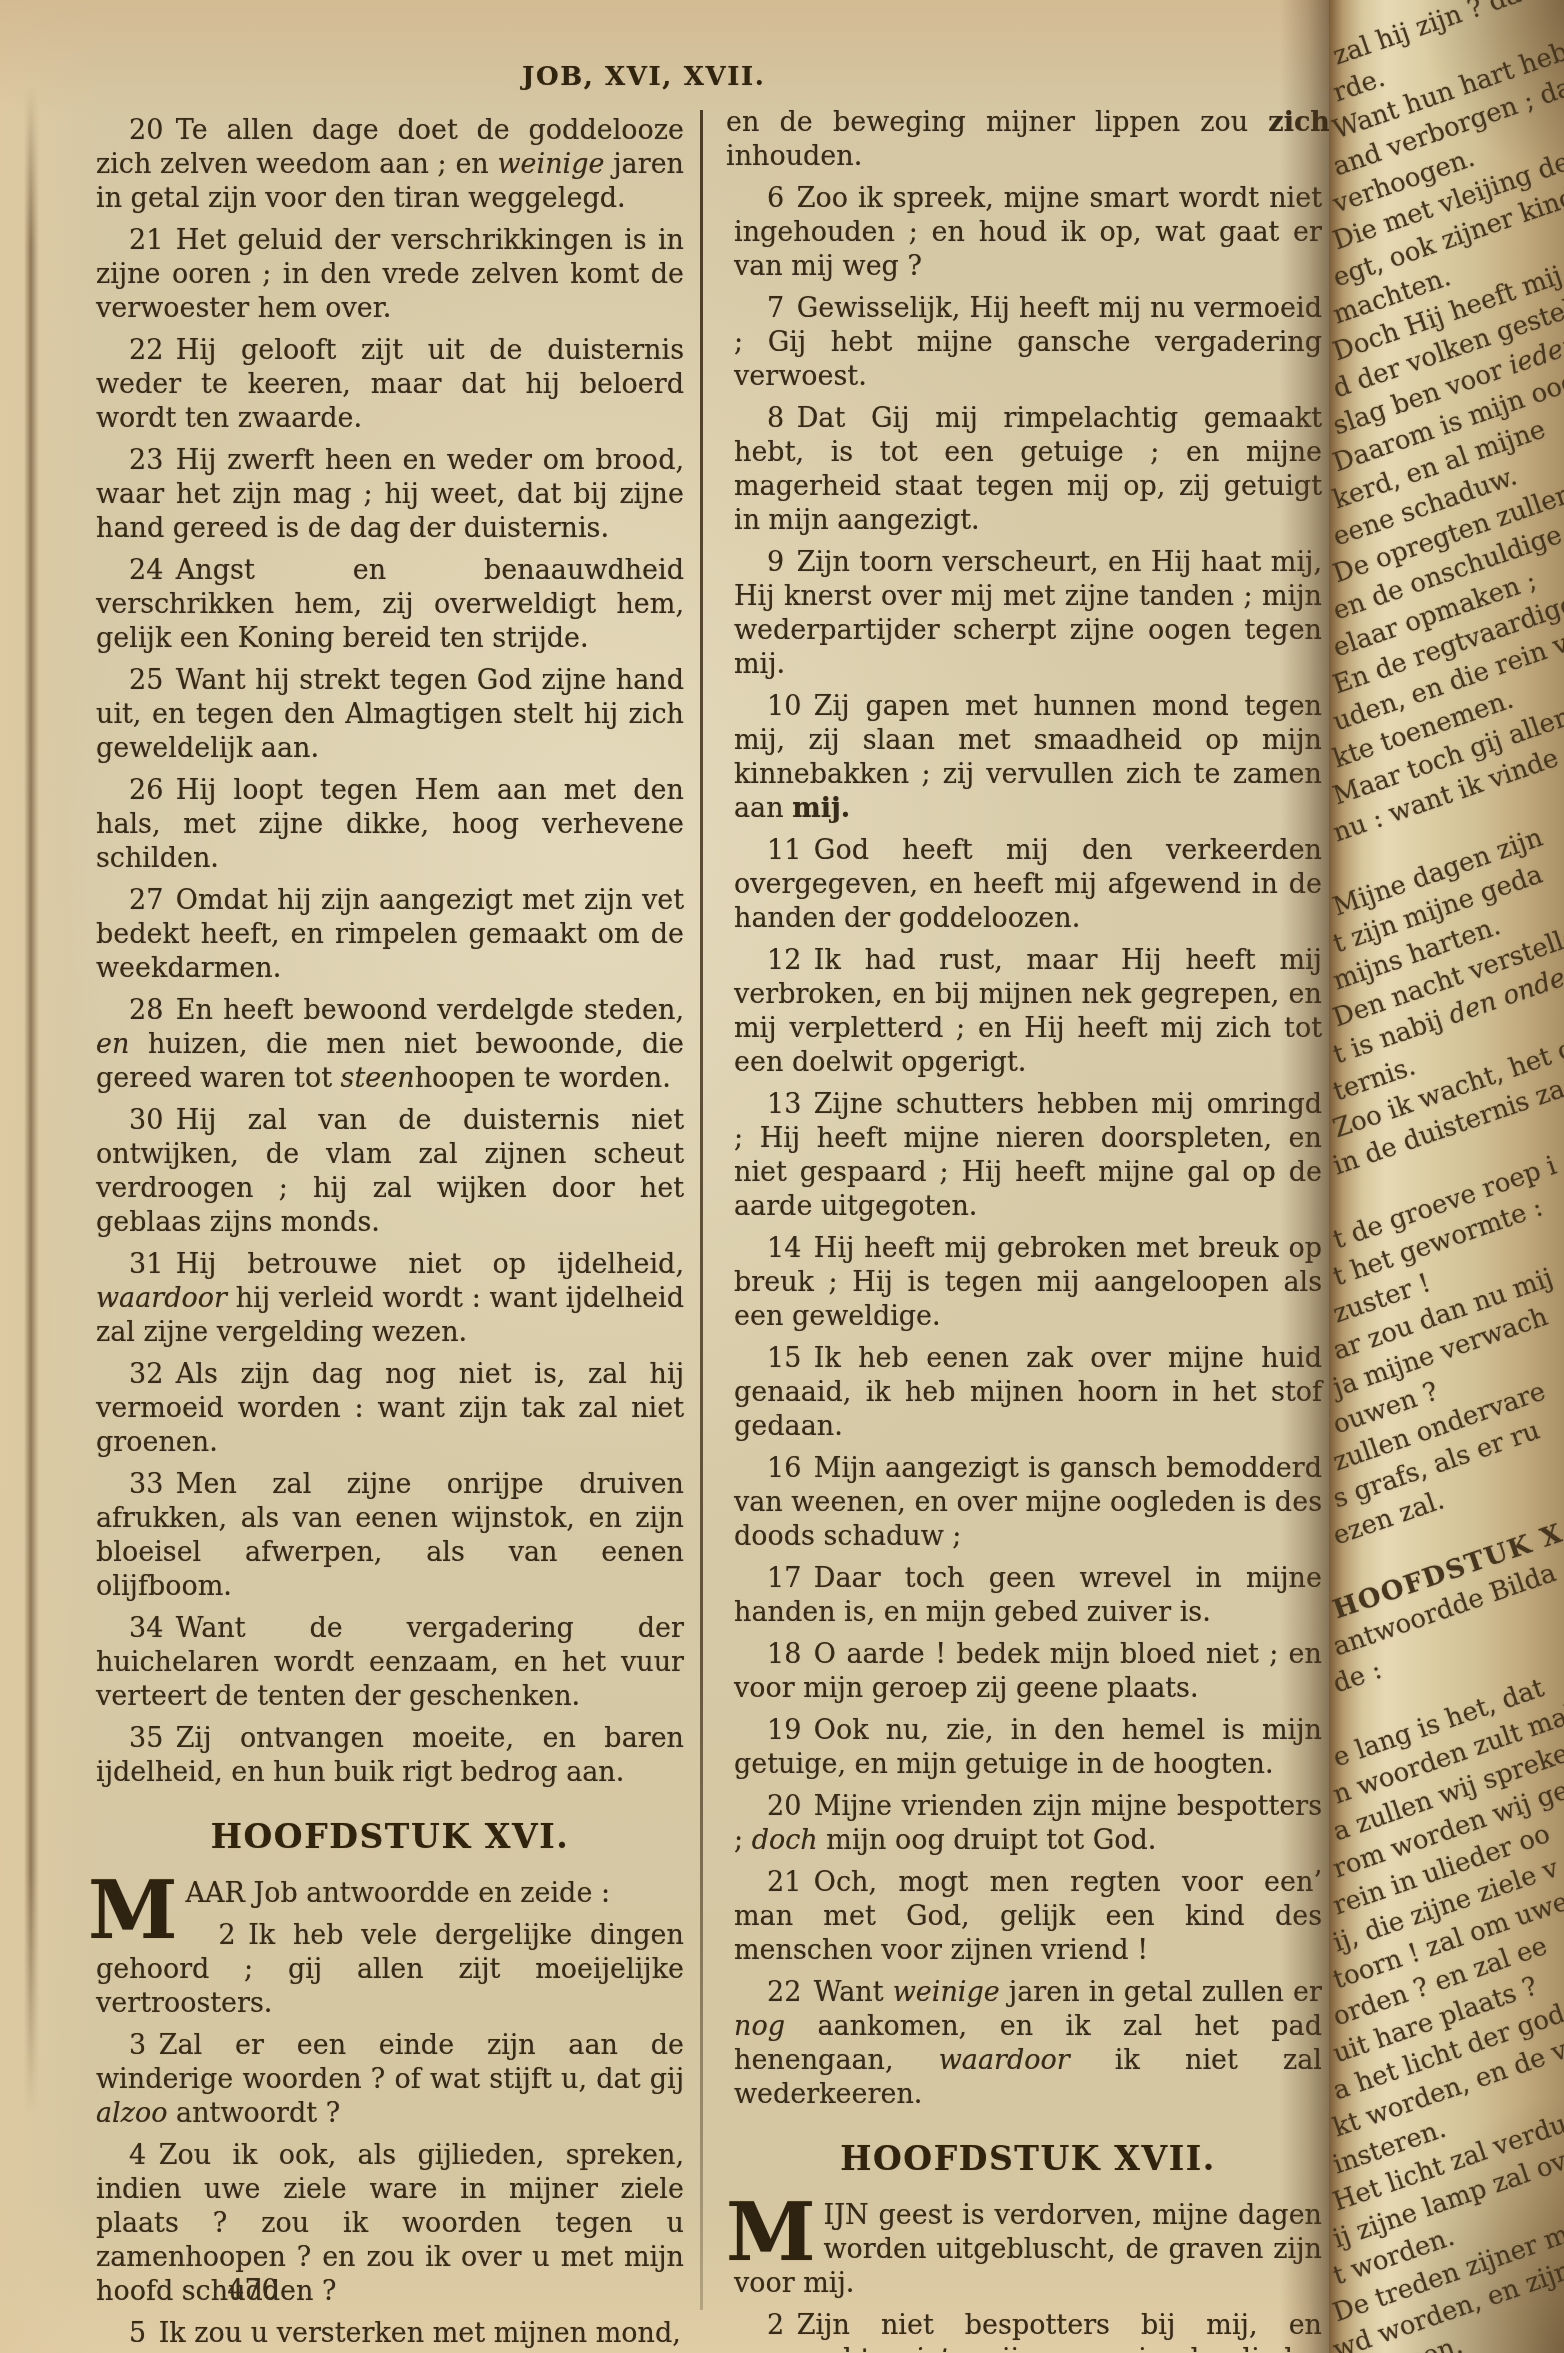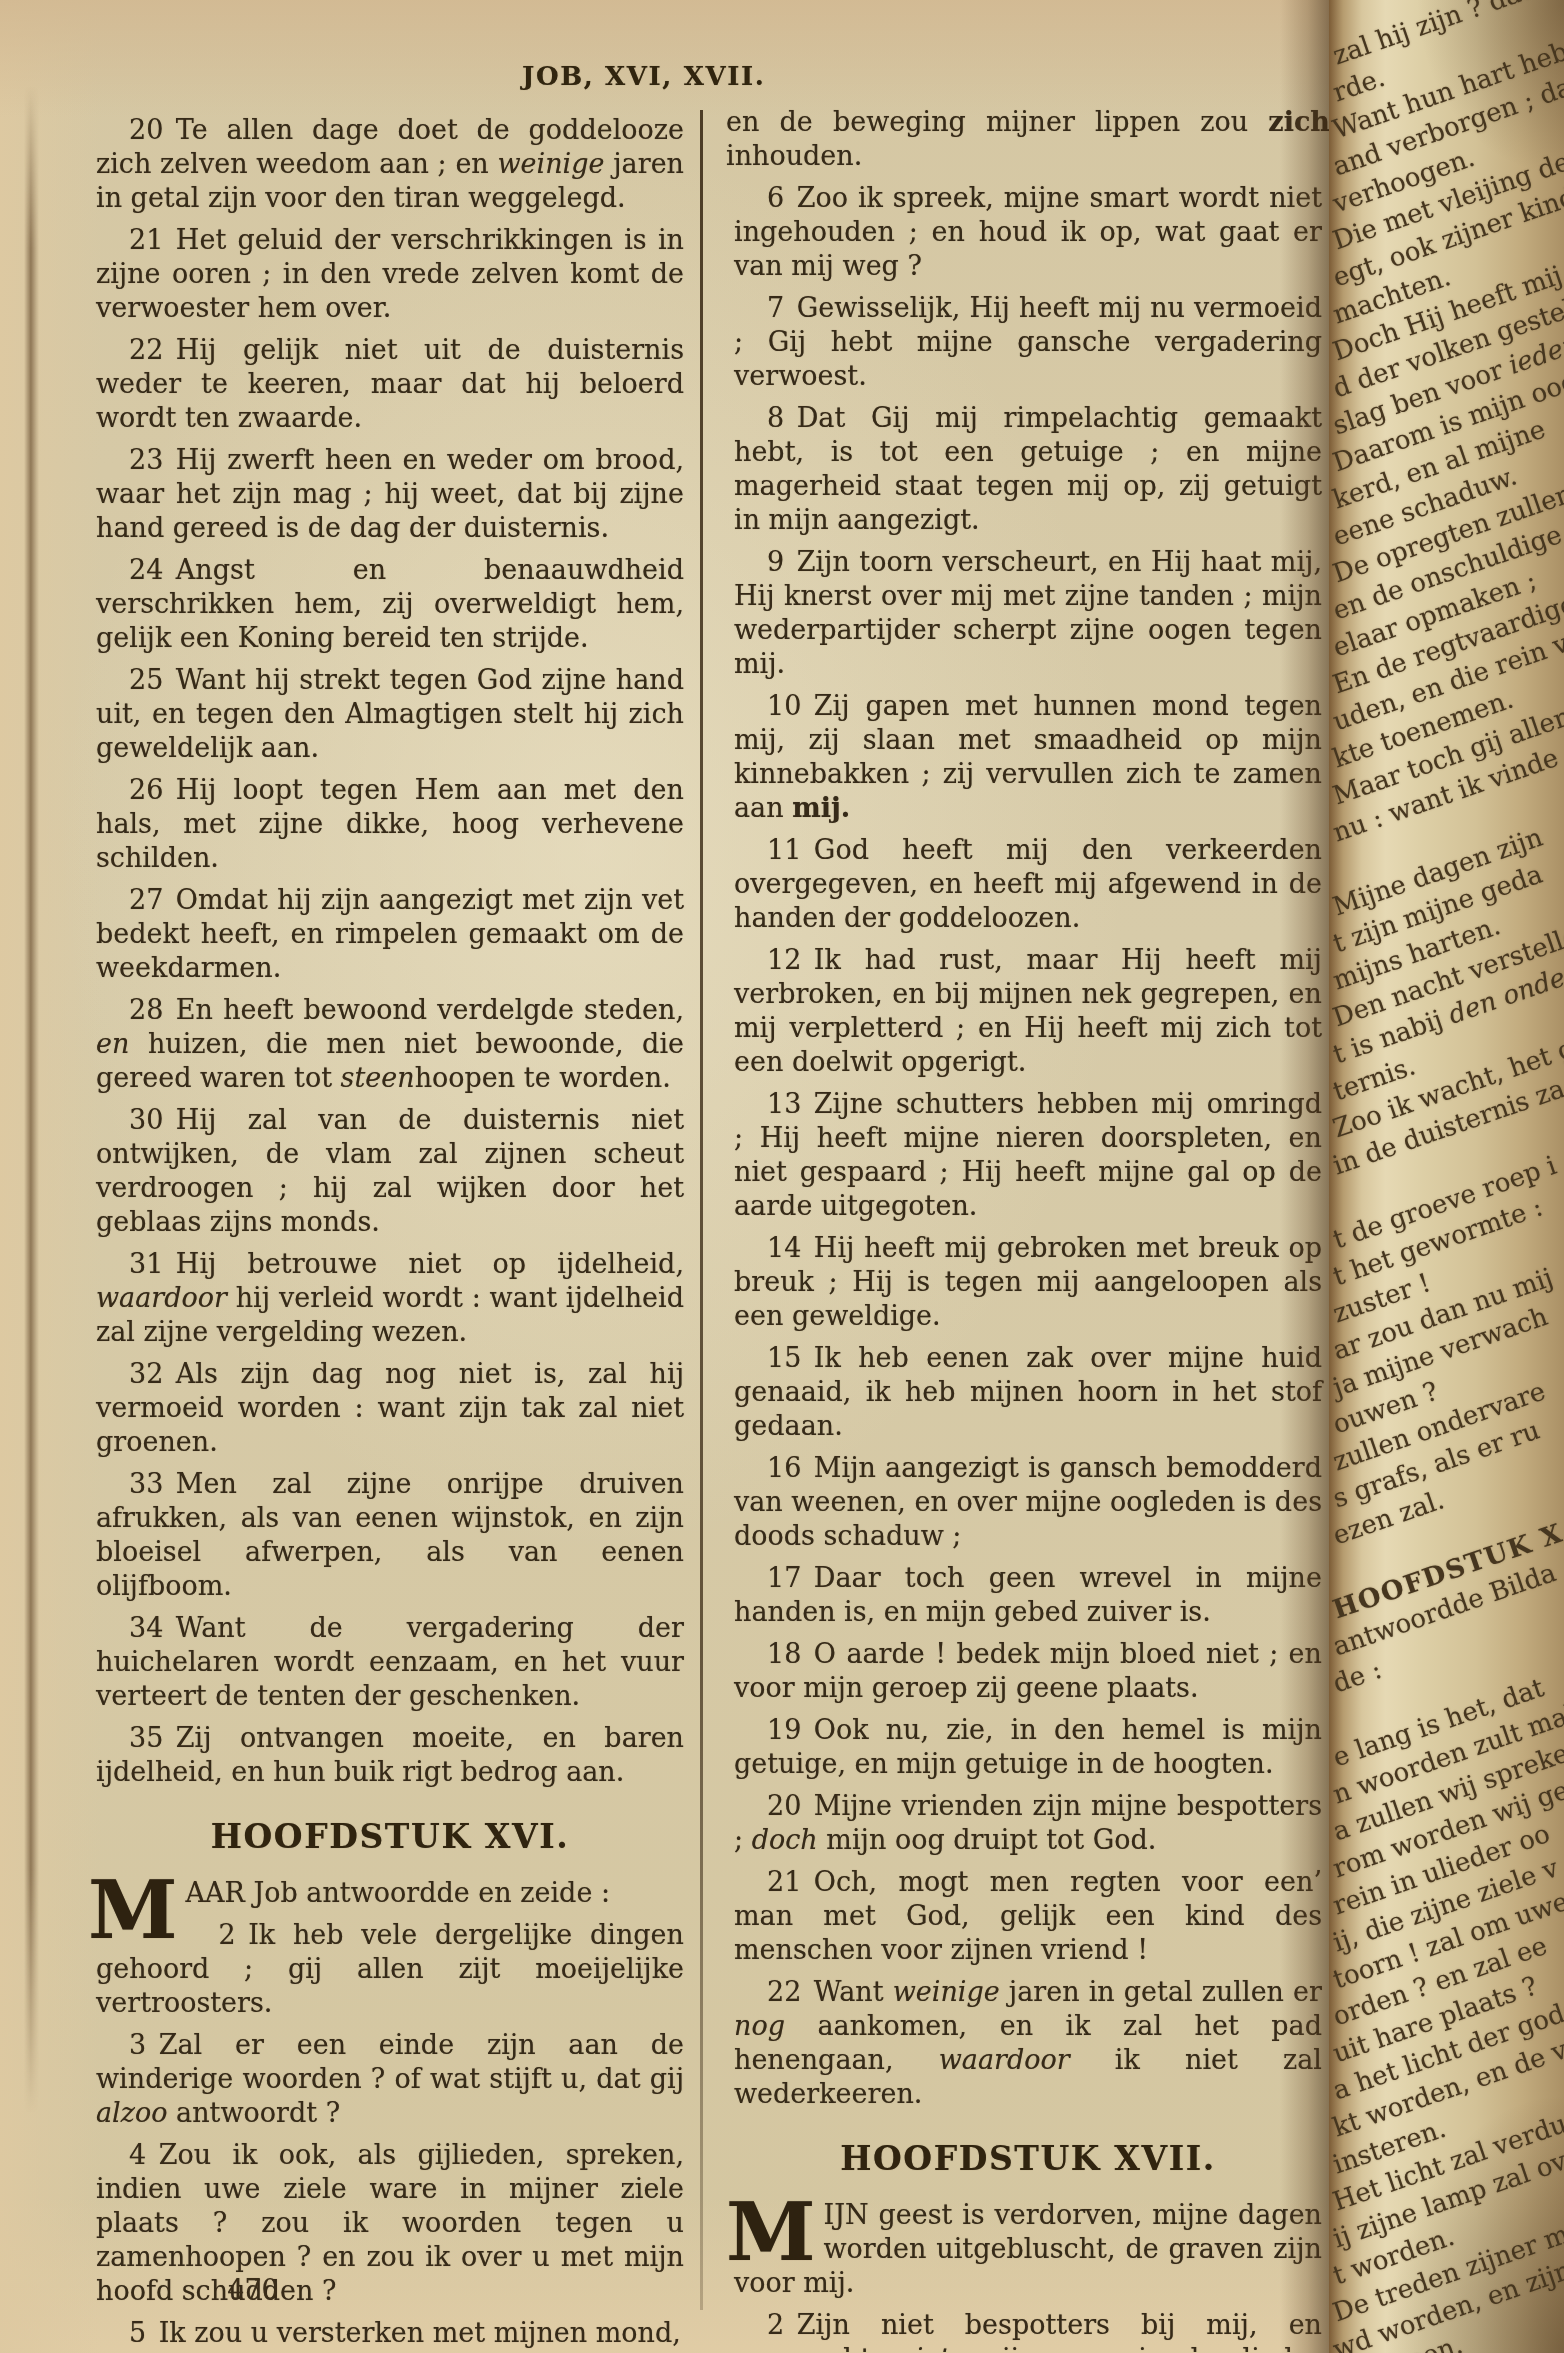--- a/index.html
+++ b/index.html
@@ -86,21 +86,21 @@
   <div class="left-edge"></div>
   <div class="divider"></div>
 
   <div class="col col-left">
     <div>
 
         <p class="verse"><span class="vnum">20</span><span class="vtext">Te allen dage doet de goddelooze zich zelven weedom aan ; en <i>weinige</i> jaren in getal zijn voor den tiran weggelegd.</span></p>
 
         <p class="verse"><span class="vnum">21</span><span class="vtext">Het geluid der verschrikkingen is in zijne ooren ; in den vrede zelven komt de verwoester hem over.</span></p>
 
-        <p class="verse"><span class="vnum">22</span><span class="vtext">Hij gelijk niet uit de duisternis weder te keeren, maar dat hij beloerd wordt ten zwaarde.</span></p>
+        <p class="verse"><span class="vnum">22</span><span class="vtext">Hij gelooft zijt uit de duisternis weder te keeren, maar dat hij beloerd wordt ten zwaarde.</span></p>
 
         <p class="verse"><span class="vnum">23</span><span class="vtext">Hij zwerft heen en weder om brood, waar het zijn mag ; hij weet, dat bij zijne hand gereed is de dag der duisternis.</span></p>
 
         <p class="verse"><span class="vnum">24</span><span class="vtext">Angst en benaauwdheid verschrikken hem, zij overweldigt hem, gelijk een Koning bereid ten strijde.</span></p>
 
         <p class="verse"><span class="vnum">25</span><span class="vtext">Want hij strekt tegen God zijne hand uit, en tegen den Almagtigen stelt hij zich geweldelijk aan.</span></p>
 
         <p class="verse"><span class="vnum">26</span><span class="vtext">Hij loopt tegen Hem aan met den hals, met zijne dikke, hoog verhevene schilden.</span></p>
 
         <p class="verse"><span class="vnum">27</span><span class="vtext">Omdat hij zijn aangezigt met zijn vet bedekt heeft, en rimpelen gemaakt om de weekdarmen.</span></p>

